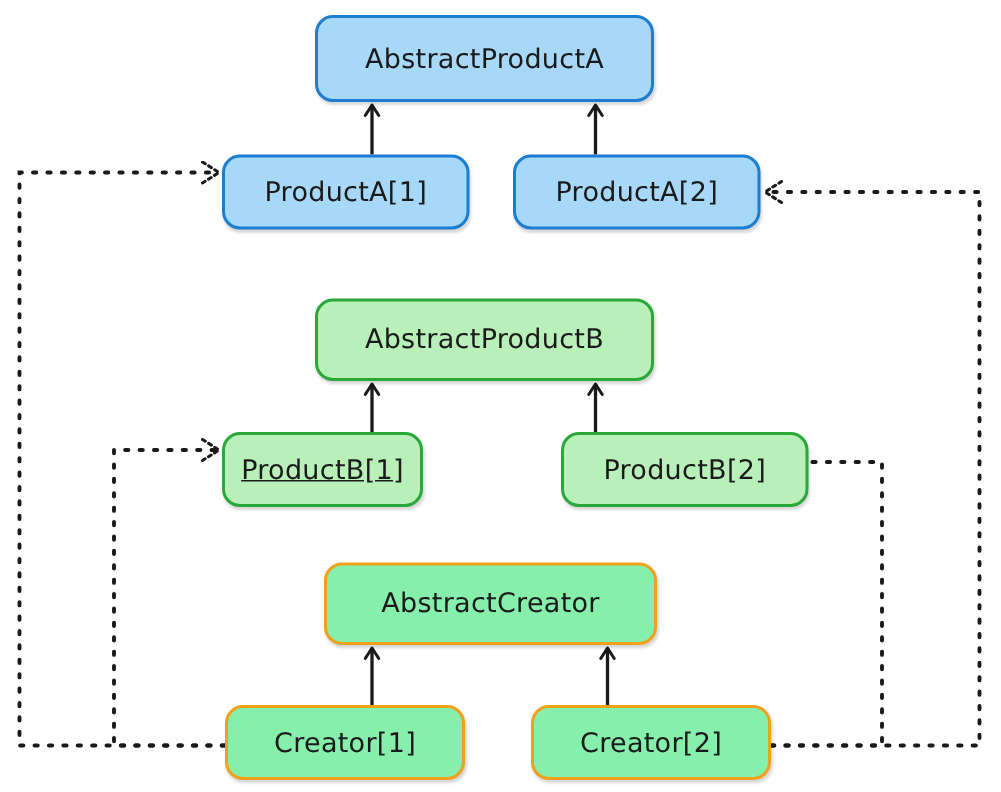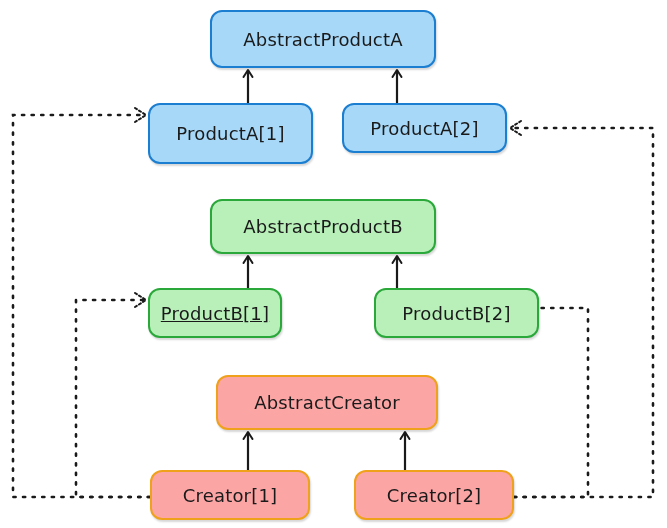--- a/index.html
+++ b/index.html
@@ -49,21 +49,21 @@
   }
   .blue-node {
     background: #a8d8f8;
     border: 2.5px solid #1b7ed1;
   }
   .green-node {
     background: #b9f0ba;
     border: 2.5px solid #2aa83a;
   }
   .yellow-node {
-    background: #fca5a5;
+    background: #86efac;
     border: 2.5px solid #f0a11c;
   }
 </style>
 </head>
 <body>
 
 <div id="diagram-root">
 
   <svg class="diagram-canvas" viewBox="0 0 667 528">
     <defs>
@@ -89,21 +89,21 @@
       <path d="M 150 497 L 76 497 L 76 300 L 146 300" marker-end="url(#dotted-arrowhead)"></path>
       <path d="M 514 497 L 653 497 L 653 128 L 510 128" marker-end="url(#dotted-arrowhead)"></path>
       <path d="M 514 497 L 588 497 L 588 308 L 518 308" marker-end="url(#dotted-arrowhead)"></path>
     </g>
   </svg>
 
   <div class="node-box blue-node" style="left:210px; top:10px; width:226px; height:58px;">
     <span class="node-label">AbstractProductA</span>
   </div>
 
-  <div class="node-box blue-node" style="left:148px; top:103px; width:165px; height:61px;">
+  <div class="node-box blue-node" style="left:148px; top:103px; width:165px; height:50px;">
     <span class="node-label">ProductA[1]</span>
   </div>
 
   <div class="node-box blue-node" style="left:342px; top:103px; width:165px; height:50px;">
     <span class="node-label">ProductA[2]</span>
   </div>
 
   <div class="node-box green-node" style="left:210px; top:199px; width:226px; height:55px;align-items:center;">
     <span class="node-label">AbstractProductB</span>
   </div>

